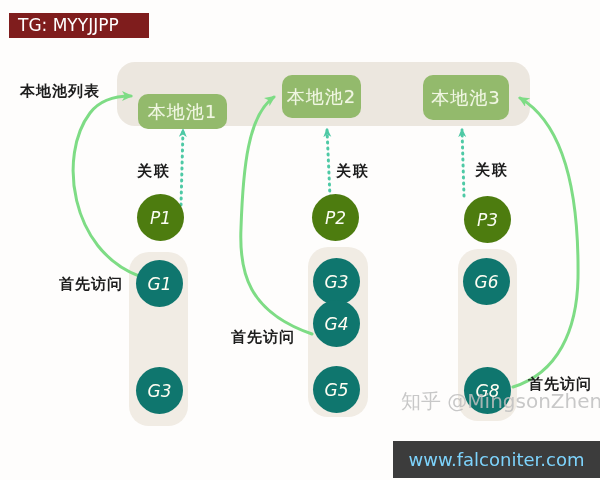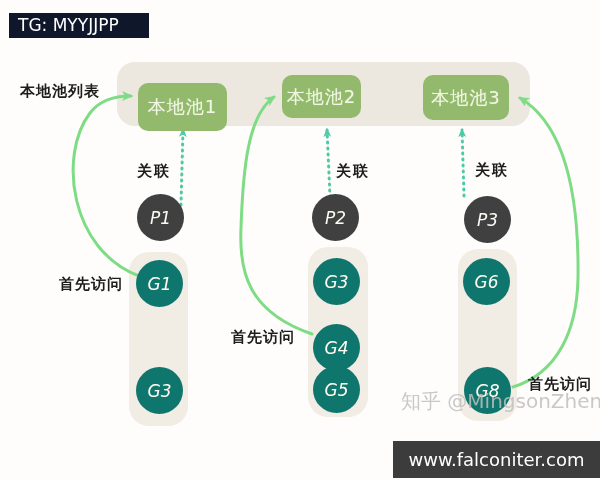--- a/index.html
+++ b/index.html
@@ -12,68 +12,68 @@
   #top-container{left:117px;top:62px;width:413px;height:64px;}
   #col-1{left:129px;top:252px;width:59px;height:174px;background:#f1ece4;border-radius:20px;}
   #col-2{left:308px;top:247px;width:60px;height:170px;background:#f1ece4;border-radius:20px;}
   #col-3{left:458px;top:249px;width:59px;height:172px;background:#f1ece4;border-radius:20px;}
   
   .pool{
     position:absolute;background:#93ba6c;border-radius:10px;color:#f0f6e1;
     font-size:18px;letter-spacing:1px;display:flex;align-items:center;justify-content:center;
     z-index:3;text-shadow:0 0 1px rgba(255,255,255,.4);
   }
-  #pool-1{left:138px;top:83px;width:89px;height:48px;}
+  #pool-1{left:138px;top:94px;width:89px;height:35px;}
   #pool-2{left:282px;top:75px;width:79px;height:43px;}
   #pool-3{left:423px;top:75px;width:86px;height:45px;}
   
   .pnode{
-    position:absolute;width:47px;height:47px;border-radius:50%;background:#404040;
+    position:absolute;width:47px;height:47px;border-radius:50%;background:#4d7c0f;
     color:#fbfdf4;font-size:17px;font-style:italic;display:flex;align-items:center;
     justify-content:center;z-index:3;
   }
   #p-1{left:137px;top:194px;}
   #p-2{left:312px;top:194px;}
   #p-3{left:464px;top:196px;}
   
   .gnode{
     position:absolute;width:47px;height:47px;border-radius:50%;background:#0f766e;
     color:#fffdf2;font-size:17px;font-style:italic;display:flex;align-items:center;
     justify-content:center;z-index:3;
   }
   #g-1{left:136px;top:260px;} #g-2{left:136px;top:313px;} #g-3{left:136px;top:367px;}
-  #g-4{left:313px;top:258px;} #g-5{left:313px;top:324px;} #g-6{left:313px;top:366px;}
+  #g-4{left:313px;top:258px;} #g-5{left:313px;top:300px;} #g-6{left:313px;top:366px;}
   #g-7{left:463px;top:258px;} #g-8{left:463px;top:312px;} #g-9{left:464px;top:367px;}
   
   .lbl{
     position:absolute;color:#1d1d1d;font-size:15px;font-weight:600;letter-spacing:2px;
     z-index:3;white-space:nowrap;
   }
   #lbl-list{left:20px;top:82px;letter-spacing:1px;}
   #lbl-assoc-1{left:137px;top:162px;}
   #lbl-assoc-2{left:336px;top:162px;}
   #lbl-assoc-3{left:475px;top:161px;}
   #lbl-first-1{left:59px;top:275px;letter-spacing:1px;}
   #lbl-first-2{left:231px;top:328px;letter-spacing:1px;}
   #lbl-first-3{left:528px;top:375px;letter-spacing:1px;}
   
   #arrows{position:absolute;left:0;top:0;z-index:2;pointer-events:none;}
   
   #tg-banner{
-    position:absolute;left:9px;top:13px;width:140px;height:25px;background:#0f172a;
+    position:absolute;left:9px;top:13px;width:140px;height:25px;background:#7f1d1d;
     color:#ffffff;font-size:17px;line-height:25px;padding-left:9px;box-sizing:border-box;
     z-index:5;white-space:nowrap;
   }
   #watermark{
     position:absolute;left:401px;top:388px;font-size:20px;color:#bfbfbf;opacity:.85;
     z-index:4;white-space:nowrap;font-weight:500;
   }
   #footer-banner{
     position:absolute;left:393px;top:441px;width:207px;height:37px;background:#3c3c3c;
-    color:#ffffff;font-size:18px;display:flex;align-items:center;justify-content:center;
+    color:#7dd3fc;font-size:18px;display:flex;align-items:center;justify-content:center;
     z-index:5;white-space:nowrap;
   }
 </style>
 </head>
 <body>
 
 <div class="canvas">
 
   <div class="container" id="top-container"></div>
   <div class="container" id="col-1"></div>

